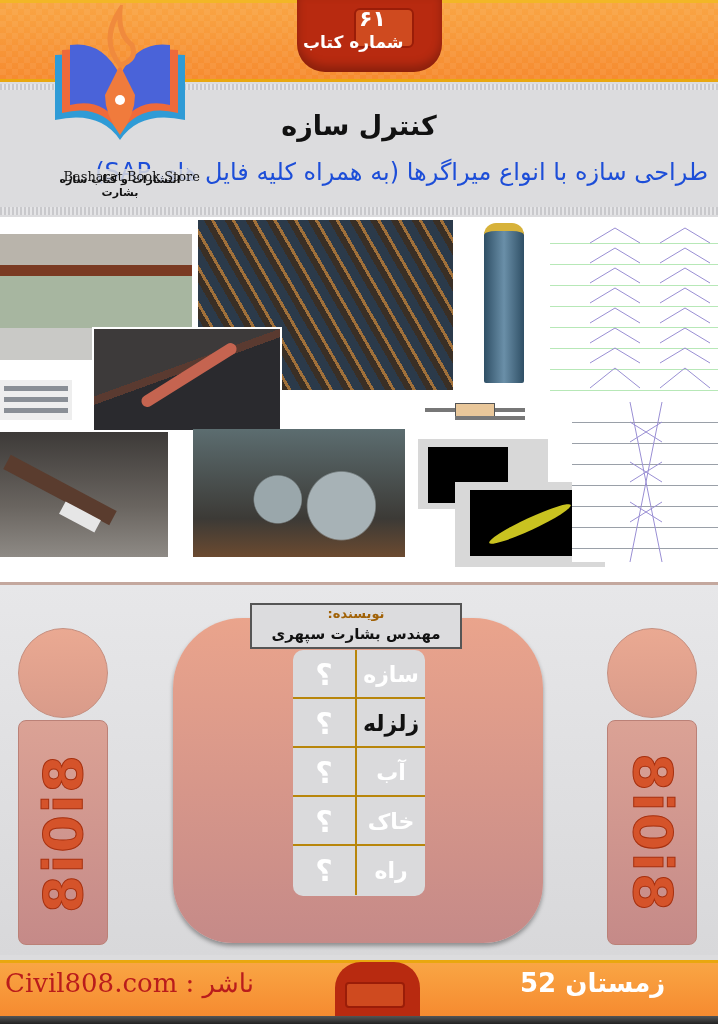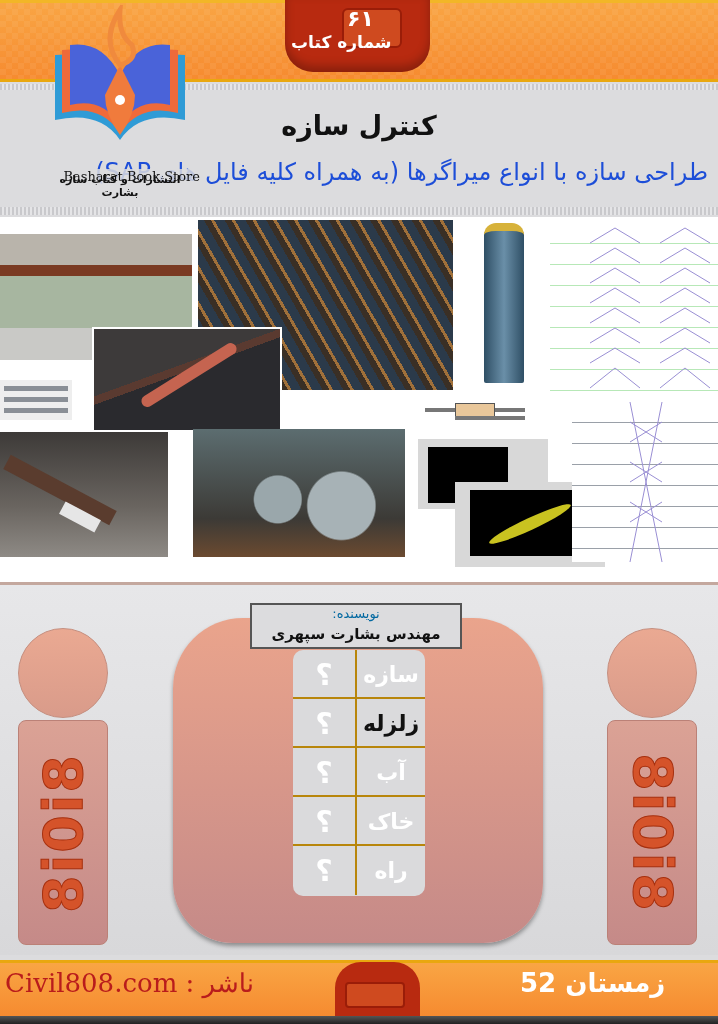--- a/index.html
+++ b/index.html
@@ -6,41 +6,41 @@
   body { width: 718px; height: 1024px; overflow: hidden; background: #dcdcde; font-family: "DejaVu Sans", sans-serif; position: relative; }
   .top-band { position: absolute; left: 0; top: 0; width: 718px; height: 82px;
     background: linear-gradient(#f9a544 0%, #f68b30 100%); border-top: 3px solid #f2b627; border-bottom: 3px solid #e9a70f; }
   .top-band::after { content: ""; position: absolute; inset: 0;
     background-image: linear-gradient(45deg, rgba(255,255,255,.06) 25%, transparent 25%, transparent 75%, rgba(255,255,255,.06) 75%),
                       linear-gradient(45deg, rgba(255,255,255,.06) 25%, transparent 25%, transparent 75%, rgba(255,255,255,.06) 75%);
     background-size: 12px 12px; background-position: 0 0, 6px 6px; }
   .stripe { position: absolute; left: 0; width: 718px; height: 8px;
     background: repeating-linear-gradient(90deg, #c9c9cc 0 2px, #e5e5e7 2px 4px); }
   .header-area { position: absolute; left: 0; top: 90px; width: 718px; height: 118px; background: #dcdcde; }
-  .book-badge { position: absolute; left: 285px; top: 0; width: 145px; height: 72px; background: #b82a10;
+  .book-badge { position: absolute; left: 297px; top: 0; width: 145px; height: 72px; background: #b82a10;
     border-radius: 0 0 28px 28px; box-shadow: inset 0 -6px 10px rgba(0,0,0,.25); z-index: 2; }
   .book-badge .inner { position: absolute; left: 57px; top: 8px; width: 60px; height: 40px; background: #cf4a1f; border-radius: 6px; border: 2px solid #9a1d08; }
   .badge-num { position: absolute; left: 62px; top: 6px; color: #fff; font-size: 22px; font-weight: bold; font-family: "DejaVu Sans", sans-serif; }
   .badge-label { position: absolute; left: 6px; top: 32px; color: #fff; font-size: 17px; font-weight: bold; direction: rtl; white-space: nowrap; }
   .title { position: absolute; left: 0; top: 110px; width: 718px; text-align: center; font-size: 27px; font-weight: bold; color: #111; direction: rtl; }
   .subtitle { position: absolute; right: 10px; top: 158px; font-size: 24px; color: #1d4ed8; direction: rtl; white-space: nowrap; }
   .logo { position: absolute; left: 40px; top: 5px; width: 160px; height: 195px; z-index: 5; }
   .logo-en { position: absolute; left: 0; top: 164px; width: 160px; text-align: right; font-family: "DejaVu Serif", serif; font-size: 13px; color: #111; background: rgba(220,220,222,.85); }
   .logo-fa { position: absolute; left: 0; top: 168px; width: 160px; text-align: center; font-size: 11px; color: #111; direction: rtl; font-weight: bold; }
   .collage { position: absolute; left: 0; top: 217px; width: 718px; height: 365px; background: #fff; }
   .ph { position: absolute; overflow: hidden; }
   .divider { position: absolute; left: 0; top: 582px; width: 718px; height: 3px; background: #c4a89e; }
   .lower { position: absolute; left: 0; top: 585px; width: 718px; height: 370px; background: linear-gradient(#e7e7e9, #d8d8da); }
   .dot { position: absolute; width: 90px; height: 90px; border-radius: 50%; background: linear-gradient(#eaa992, #d99b8a); border: 1px solid #c58f80; }
   .bar { position: absolute; width: 90px; height: 225px; background: linear-gradient(#dba295, #c58a88); border-radius: 8px; border: 1px solid #bb8177; }
   .bar-text { position: absolute; left: 50%; top: 50%; transform: translate(-50%,-50%) rotate(90deg); font-size: 54px; font-weight: bold; color: #d5532a; letter-spacing: 2px; font-family: "DejaVu Sans", sans-serif; white-space: nowrap; -webkit-text-stroke: 1px #a6300f; }
   .bar-text.left { transform: translate(-50%,-50%) rotate(-90deg); }
   .main-pill { position: absolute; left: 173px; top: 618px; width: 370px; height: 325px; border-radius: 70px 70px 60px 60px; background: linear-gradient(#eaa48c, #c58a88); box-shadow: 0 3px 4px rgba(0,0,0,.35); }
   .author-box { position: absolute; left: 250px; top: 603px; width: 212px; height: 46px; background: #dcdcde; border: 2px solid #555; text-align: center; direction: rtl; }
-  .author-label { font-size: 13px; font-weight: normal; color: #0369a1; line-height: 18px; }
+  .author-label { font-size: 13px; font-weight: bold; color: #a16207; line-height: 18px; }
   .author-name { font-size: 15px; font-weight: bold; color: #111; line-height: 22px; }
   .grid { position: absolute; left: 293px; top: 650px; width: 132px; height: 246px; background: #dadadc; border-radius: 10px; overflow: hidden; }
   .row { position: absolute; left: 0; width: 132px; height: 49px; border-bottom: 2px solid #b8860b; display: flex; }
   .row:last-child { border-bottom: none; }
   .cell-q { width: 64px; border-right: 2px solid #b8860b; color: #fff; font-size: 30px; font-weight: bold; text-align: center; line-height: 49px; }
   .cell-t { flex: 1; color: #fff; font-size: 22px; font-weight: bold; text-align: center; line-height: 49px; direction: rtl; }
   .cell-t.dark { color: #111; }
   .bottom-band { position: absolute; left: 0; top: 960px; width: 718px; height: 56px; background: linear-gradient(#f9a544, #f68b30); border-top: 3px solid #e9a70f; }
   .bottom-badge { position: absolute; left: 335px; top: 962px; width: 85px; height: 54px; background: #b82a10; border-radius: 26px 26px 0 0; }
   .bottom-badge .inner { position: absolute; left: 10px; top: 20px; width: 60px; height: 26px; background: #cf4a1f; border: 2px solid #9a1d08; border-radius: 4px; }

